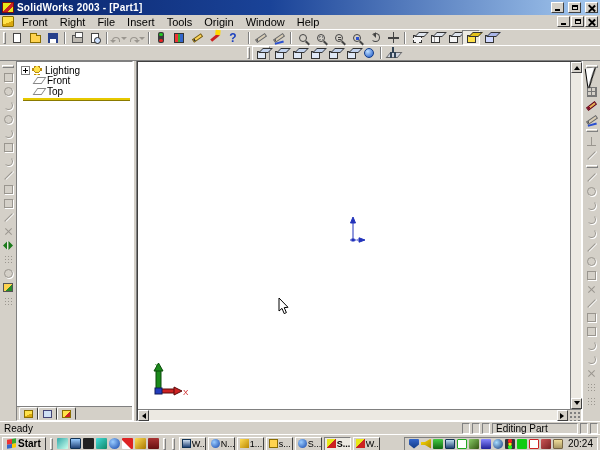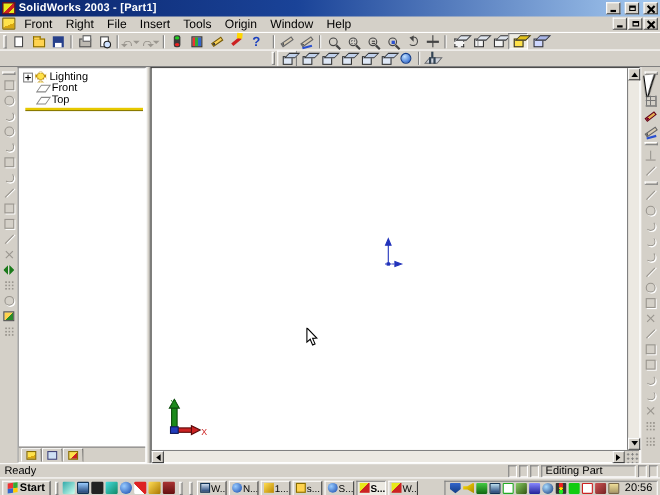--- a/index.html
+++ b/index.html
@@ -620,15 +620,15 @@
     <div class="tray-ico" style="background:linear-gradient(#bde,#247);border:1px solid #135"></div>
     <div class="tray-ico" style="background:#fff;border:1px solid #2a2;color:#2a2;font-size:6px;line-height:9px;text-align:center;font-weight:bold"></div>
     <div class="tray-ico" style="background:linear-gradient(135deg,#8c6,#351)"></div>
     <div class="tray-ico" style="background:linear-gradient(#88f,#229)"></div>
     <div class="tray-ico" style="background:radial-gradient(circle at 35% 35%,#adf,#137);border-radius:50%"></div>
     <div class="tray-ico" style="background:#333;background-image:radial-gradient(circle at 50% 20%,#e22 0 20%,#0000 25%),radial-gradient(circle at 50% 50%,#fd0 0 20%,#0000 25%),radial-gradient(circle at 50% 80%,#2e2 0 20%,#0000 25%)"></div>
     <div class="tray-ico" style="background:#1c1"></div>
     <div class="tray-ico" style="background:#fff;border:1px solid #c22;color:#c22;font-size:7px;line-height:8px;text-align:center;font-weight:bold"></div>
     <div class="tray-ico" style="background:linear-gradient(135deg,#c55,#722)"></div>
     <div class="tray-ico" style="background:linear-gradient(#ed9,#a96);border:1px solid #764"></div>
-    <span class="clock">20:56</span>
+    <span class="clock">20:24</span>
   </div>
 </div>
 
 </body></html>

